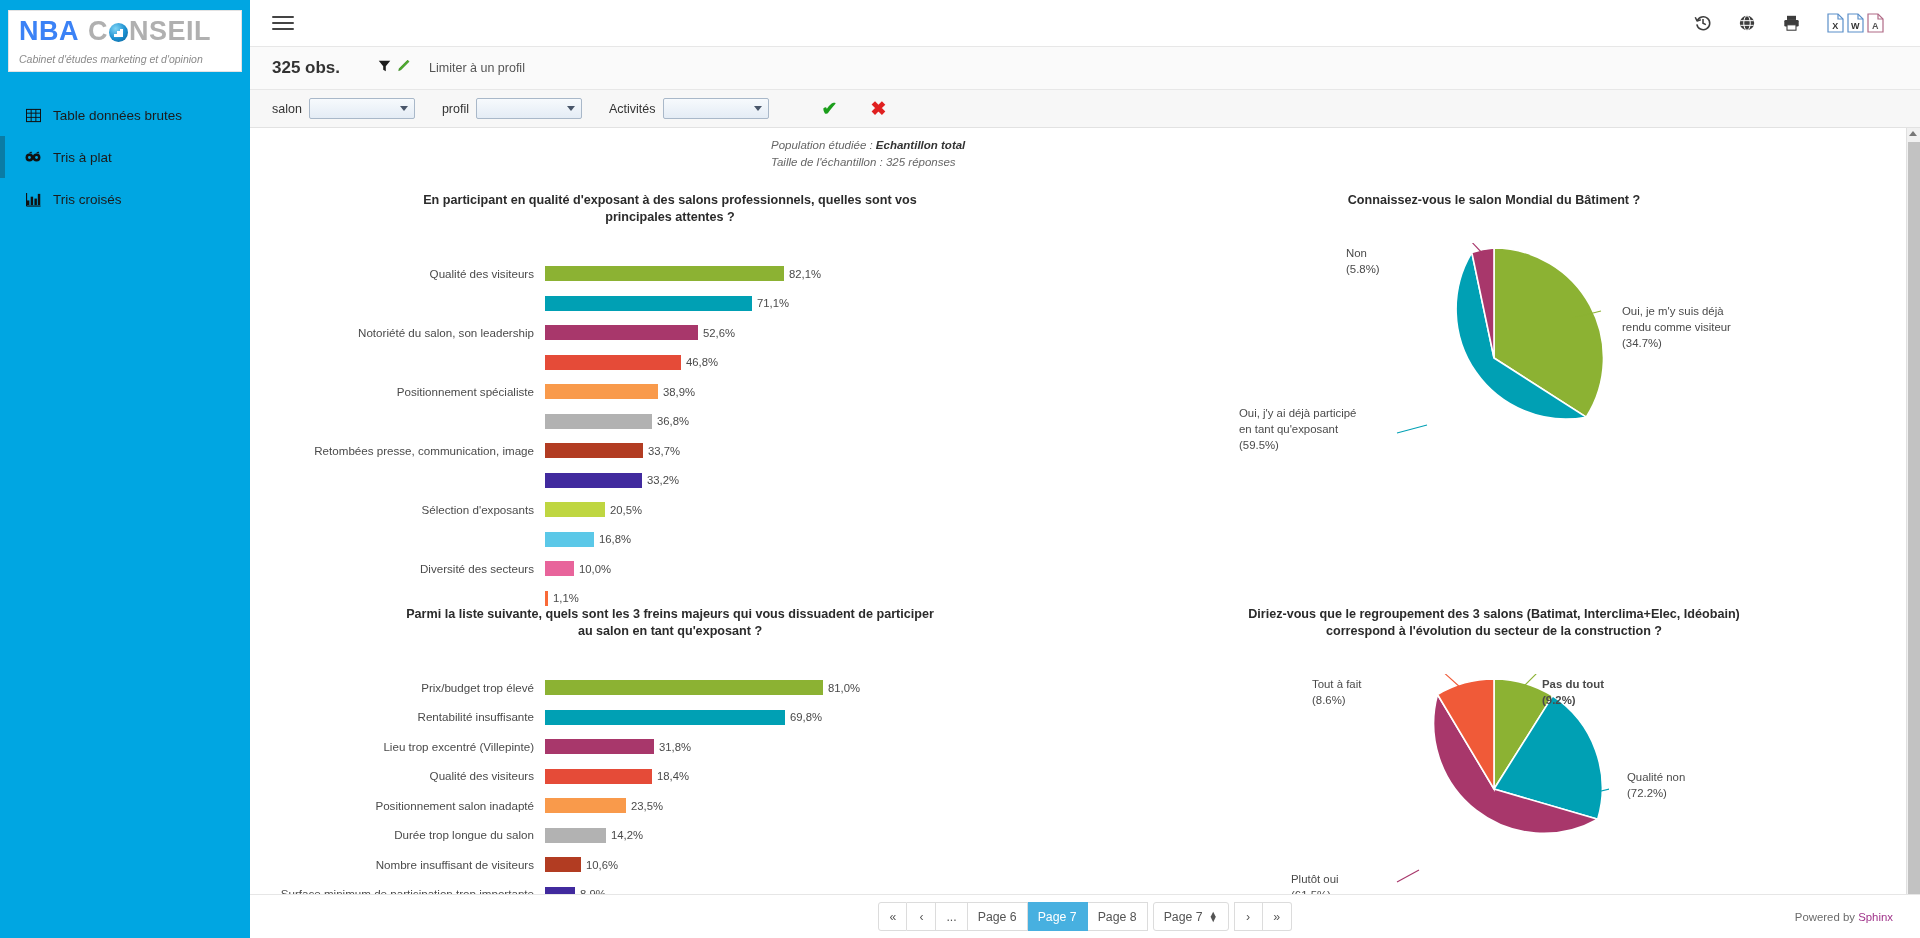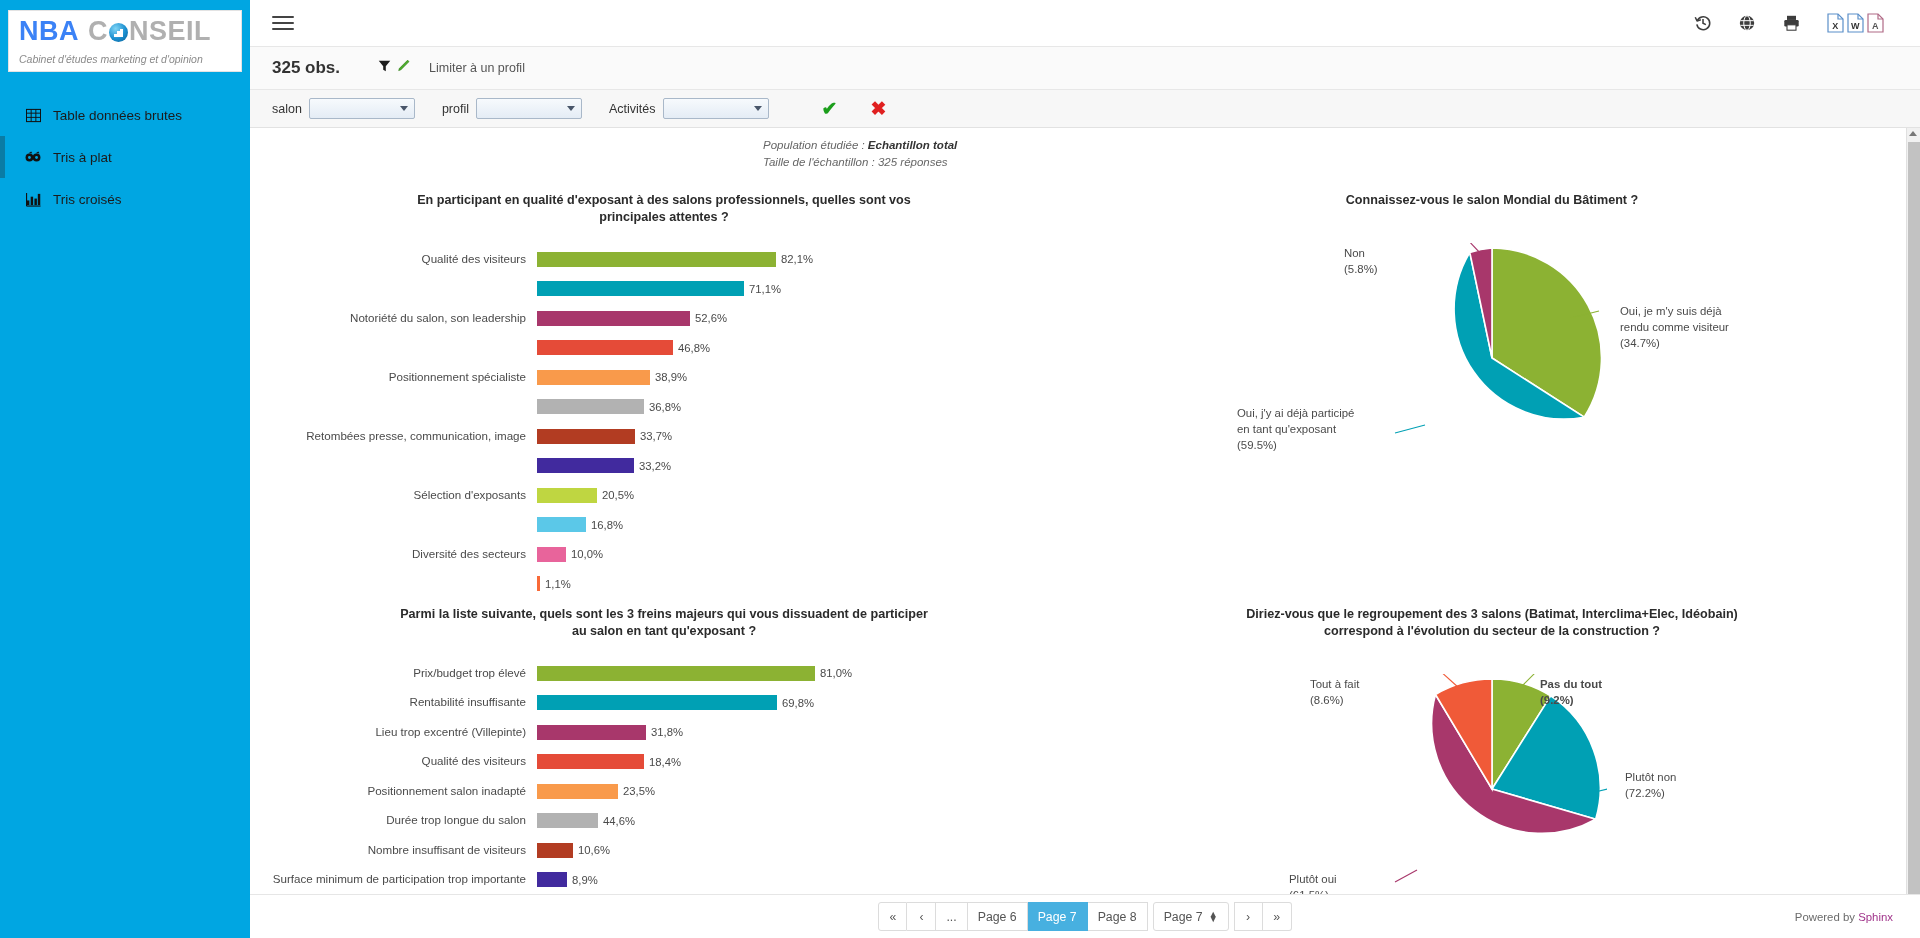--- a/index.html
+++ b/index.html
@@ -93,36 +93,36 @@
     display: flex; align-items: center; justify-content: flex-end;
     padding-right: 6px; cursor: pointer;
   }
   .caret { width: 0; height: 0; border-left: 4.5px solid transparent; border-right: 4.5px solid transparent; border-top: 5px solid #49566a; }
   .f-ok, .f-cancel { font-size: 19px; font-weight: 700; cursor: pointer; line-height: 1; }
   .f-ok { color: #1b9e1b; margin-left: 26px; margin-right: 33px; }
   .f-cancel { color: #e02020; }
 
   
   .content-wrap { flex: 1; position: relative; overflow: hidden; background: #fff; }
-  .report { position: absolute; inset: 0 14px 0 0; padding: 9px 0 0 0; }
+  .report { position: absolute; inset: 0 14px 0 0; padding: 9px 0 0 8px; }
 
   .pop-info { margin-left: 513px; font-size: 11.5px; color: #666; font-style: italic; line-height: 1.5; }
   .pop-info b { font-style: italic; color: #333; }
 
   .grid { display: grid; grid-template-columns: 1fr 1fr; column-gap: 0; row-gap: 0; padding-top: 20px; }
   .cell { padding: 0 10px; }
   .q-title {
     font-size: 12.6px; font-weight: 700; color: #2b2b2b;
     text-align: center; line-height: 1.35;
     margin: 0 auto 26px auto; max-width: 545px;
   }
 
   
   .bars { padding-left: 0; }
-  .bar-row { display: flex; align-items: flex-start; height: 29.5px; }
+  .bar-row { display: flex; align-items: flex-end; height: 29.5px; }
   .bar-label {
     width: 277px; min-width: 277px; text-align: right; padding-right: 11px;
     font-size: 11.6px; color: #4a4a4a; line-height: 1.25;
   }
   .bar-label.two { line-height: 1.22; }
   .bar-track { flex: 1; display: flex; align-items: center; }
   .bar { height: 15px; border-radius: 0; }
   .bar-val { font-size: 11.3px; color: #4a4a4a; margin-left: 5px; white-space: nowrap; }
 
   
@@ -486,21 +486,21 @@
                   <div class="bar-label">Positionnement salon inadapté</div>
                   <div class="bar-track">
                     <div class="bar" style="width:81px;background:#F99A4B"></div>
                     <span class="bar-val">23,5%</span>
                   </div>
                 </div>
               <div class="bar-row">
                   <div class="bar-label">Durée trop longue du salon</div>
                   <div class="bar-track">
                     <div class="bar" style="width:61px;background:#B2B2B2"></div>
-                    <span class="bar-val">44,6%</span>
+                    <span class="bar-val">14,2%</span>
                   </div>
                 </div>
               <div class="bar-row">
                   <div class="bar-label">Nombre insuffisant de visiteurs</div>
                   <div class="bar-track">
                     <div class="bar" style="width:36px;background:#B23C22"></div>
                     <span class="bar-val">10,6%</span>
                   </div>
                 </div>
               <div class="bar-row">
@@ -530,21 +530,21 @@
               </svg>
               <div class="pie-lbl" style="left:50%;margin-left:-182px;top:10px;">
                 <span>Tout à fait</span><br>
                 <span>(8.6%)</span>
               </div>
               <div class="pie-lbl" style="left:50%;margin-left:48px;top:10px;font-weight:bold;">
                 <span>Pas du tout</span><br>
                 <span>(9.2%)</span>
               </div>
               <div class="pie-lbl" style="left:50%;margin-left:133px;top:103px;">
-                <span>Plutôt non</span><br>
+                <span>Qualité non</span><br>
                 <span>(72.2%)</span>
               </div>
               <div class="pie-lbl" style="left:50%;margin-left:-203px;top:205px;">
                 <span>Plutôt oui</span><br>
                 <span>(61.5%)</span>
               </div>
             </div>
           </div>
 
         </div>

